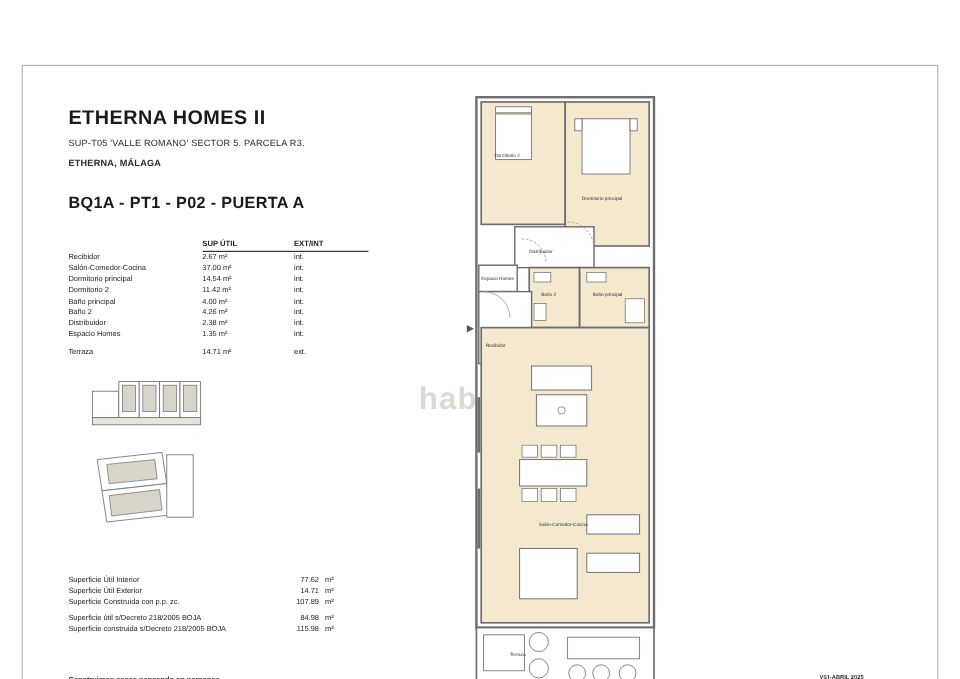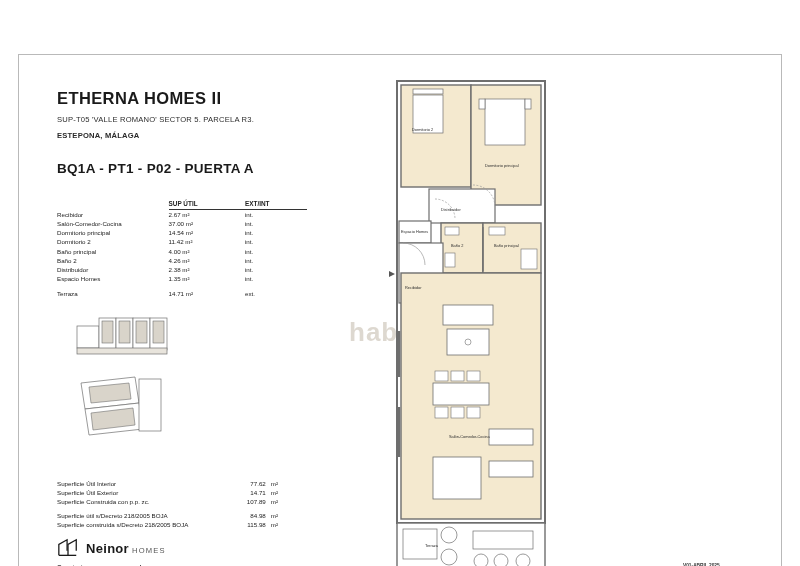--- a/index.html
+++ b/index.html
@@ -73,21 +73,21 @@
   .rmlabel{position:absolute;font-size:3.9px;color:#2d2d2d;white-space:nowrap;}
 </style>
 </head>
 <body>
 
 <div id="page">
   <div id="sheet">
 
     <div class="ttl">ETHERNA HOMES II</div>
     <div class="sub1">SUP-T05 'VALLE ROMANO' SECTOR 5. PARCELA R3.</div>
-    <div class="sub2">ESTEPONA, MÁLAGA</div>
+    <div class="sub2">ETHERNA, MÁLAGA</div>
     <div class="unit">BQ1A - PT1 - P02 -  PUERTA A</div>
 
     <div class="sched">
       <table>
         <tbody>
             <tr class="hdr">
           <td class="c1"></td>
           <td class="c2">SUP ÚTIL</td>
           <td class="c3">EXT/INT</td>
         </tr>
@@ -204,32 +204,20 @@
         </tr>
         <tr>
           <td class="a1">Superficie construida s/Decreto 218/2005 BOJA</td>
           <td class="a2">115.98</td>
           <td class="a3">m²</td>
         </tr>
       </tbody>
         </table>
     </div>
 
-    <div class="logo">
-      <svg class="mark" viewBox="0 0 24 24">
-        <g fill="none" stroke="#1a1a1a" stroke-width="1.4">
-          <polyline points="2,20 2,8 11,3 11,15"></polyline>
-          <polyline points="12,20 12,8 21,3 21,15"></polyline>
-          <line x1="2" y1="20" x2="21" y2="20"></line>
-        </g>
-      </svg>
-      <div class="name">
-        <span>Neinor</span><small>HOMES</small>
-      </div>
-    </div>
     <div class="tagline">Construimos casas pensando en personas.</div>
 
     <div class="disc1">Los espacios exteriores identificados como jardín se ejecutarán con césped artificial sobre estructura. A efectos urbanísticos la vivienda se considera en planta primera.</div>
     <div class="footer">El presente plano no es definitivo, ya que ha sido elaborado conforme al Proyecto Básico del Edificio y, por tanto, Neinor Homes se reserva la facultad de incluir las modificaciones necesarias por exigencias técnicas y/o jurídicas u ordenadas por cualesquiera administraciones u organismos públicos, ajustándolo en todo caso al Proyecto de Ejecución. Los elementos accesorios (por ejemplo, el mobiliario, incluido el de la cocina), son meramente ilustrativos. Los giros de puertas y la distribución de aparatos sanitarios no son vinculantes. Las superficies expresadas son susceptibles de ser índole técnica y/o legal en el desarrollo de la ejecución de las obras.</div>
 
     <div class="scaleblk">
       <div class="ver">V01-ABRIL 2025</div>
       <div class="lbl">ESCALA GRÁFICA</div>
       <div class="bar">
           <i></i>

